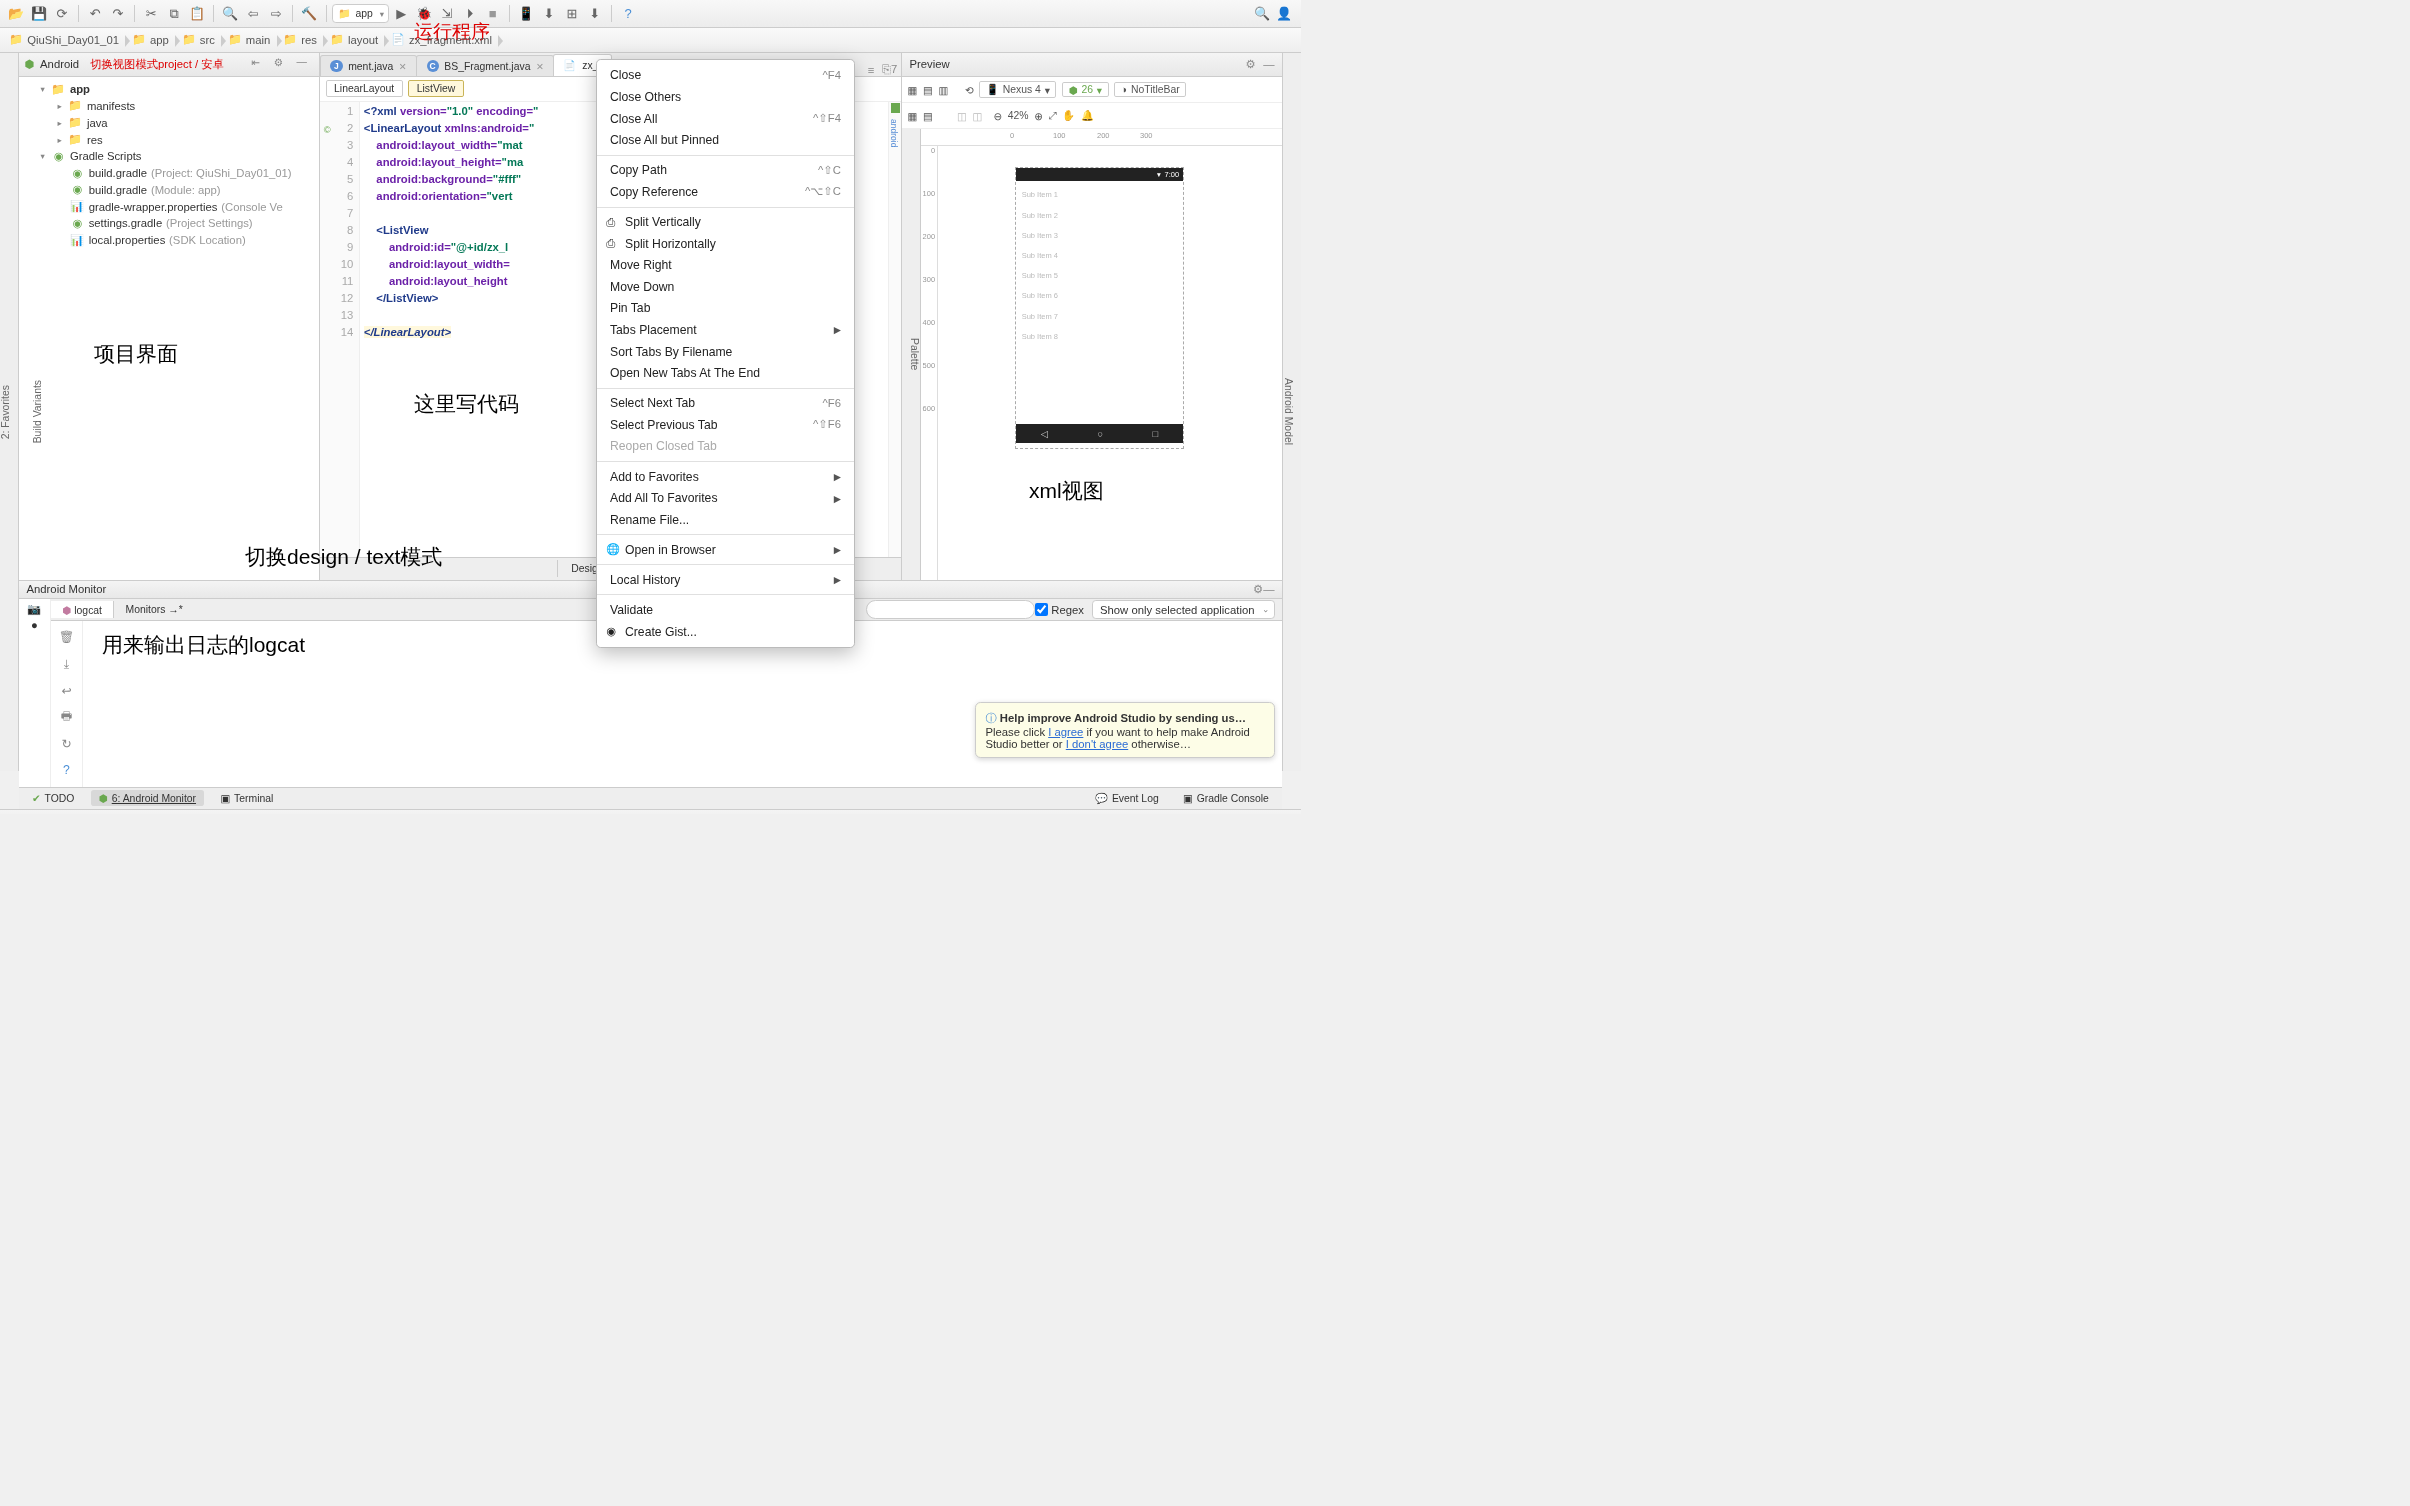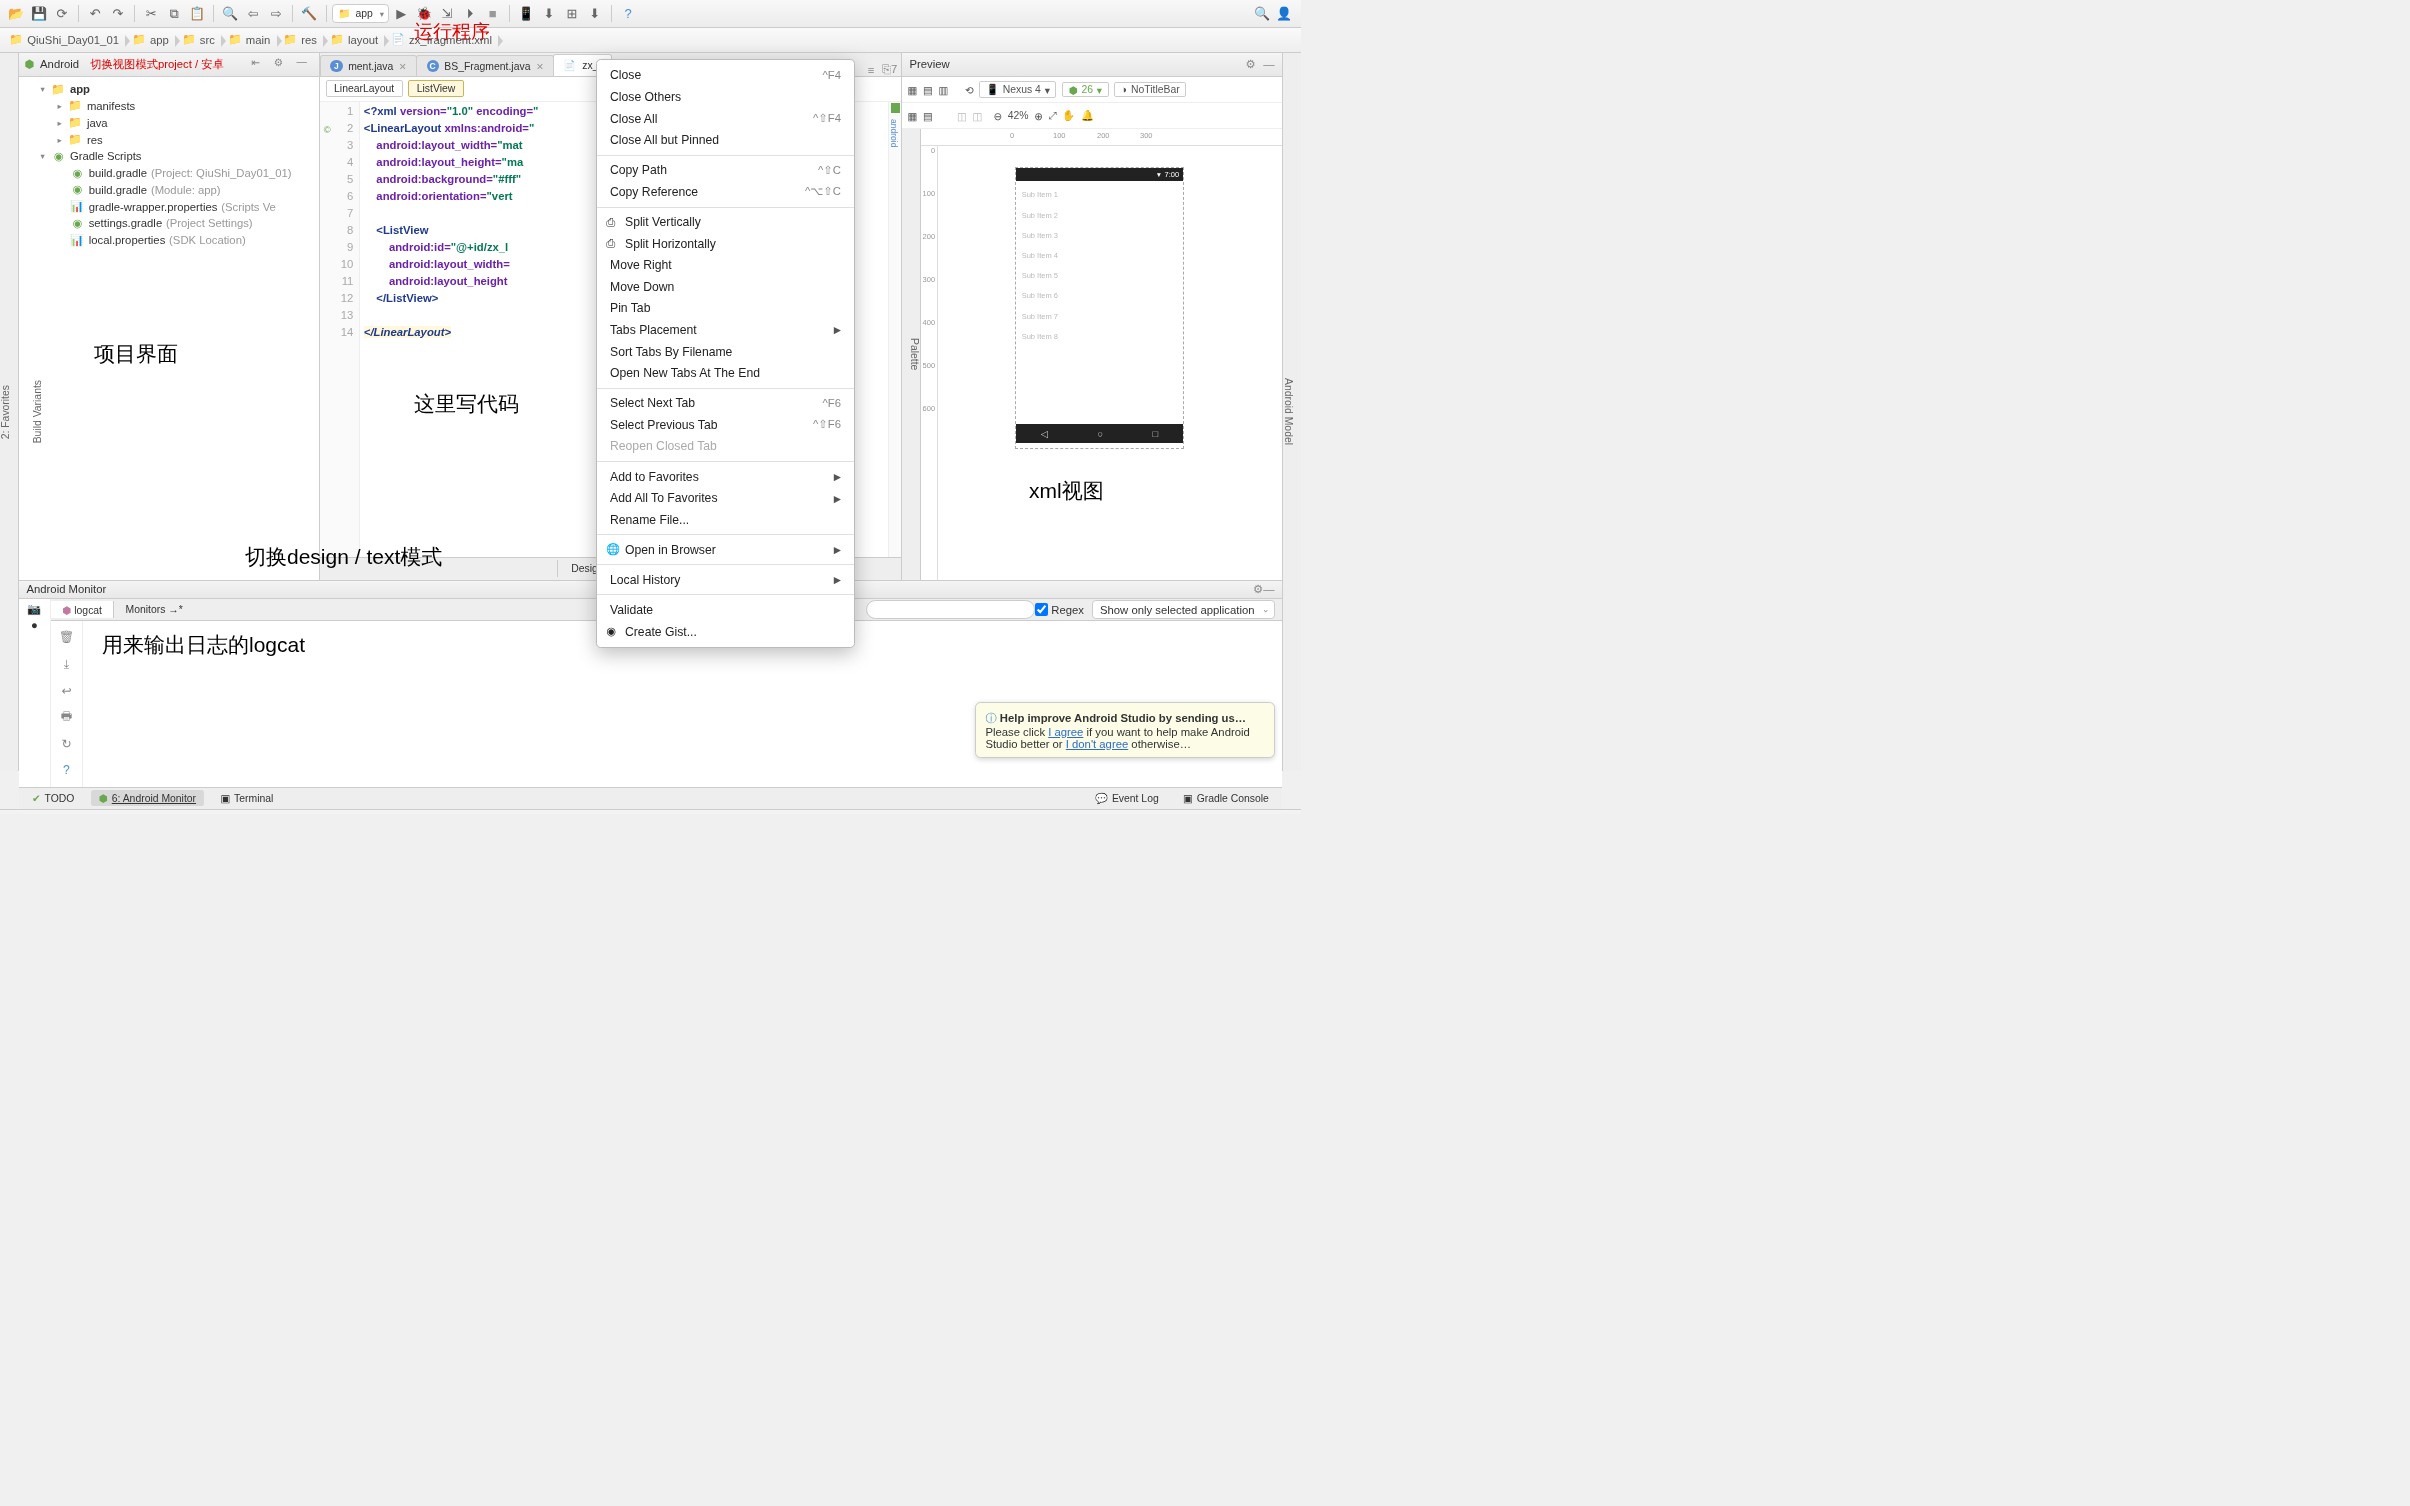--- a/index.html
+++ b/index.html
@@ -258,21 +258,21 @@
           <span class="hint">(Project: QiuShi_Day01_01)</span>
         </div>
       <div class="tree-item indent-3">
           <span class="ticon gradle-ic">◉</span>
           <span>build.gradle</span> 
           <span class="hint">(Module: app)</span>
         </div>
       <div class="tree-item indent-3">
           <span class="ticon prop-ic">📊</span>
           <span>gradle-wrapper.properties</span> 
-          <span class="hint">(Scripts Ve</span>
+          <span class="hint">(Console Ve</span>
         </div>
       <div class="tree-item indent-3">
           <span class="ticon gradle-ic">◉</span>
           <span>settings.gradle</span> 
           <span class="hint">(Project Settings)</span>
         </div>
       <div class="tree-item indent-3">
           <span class="ticon prop-ic">📊</span>
           <span>local.properties</span> 
           <span class="hint">(SDK Location)</span>

